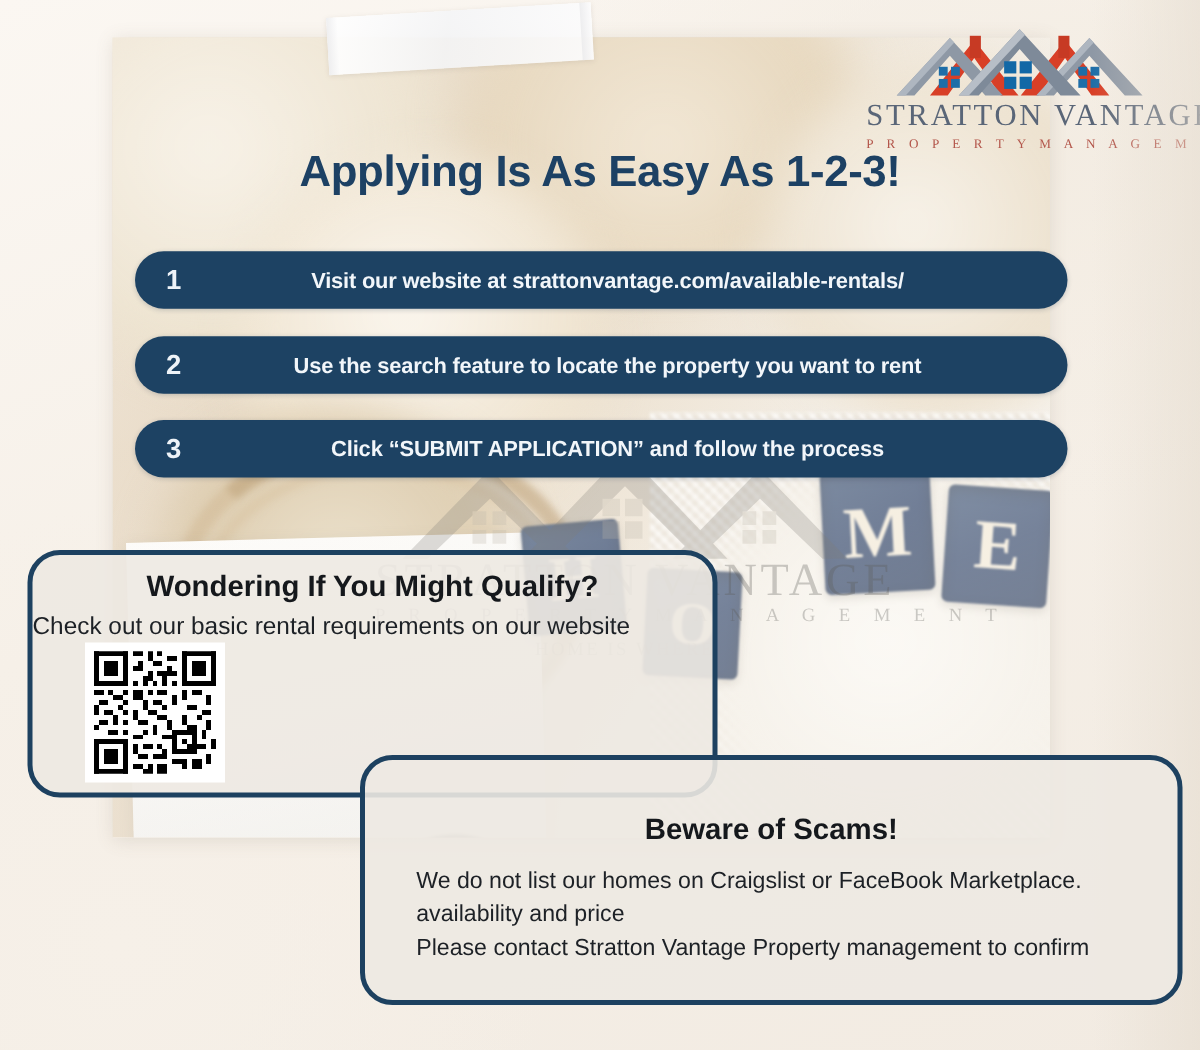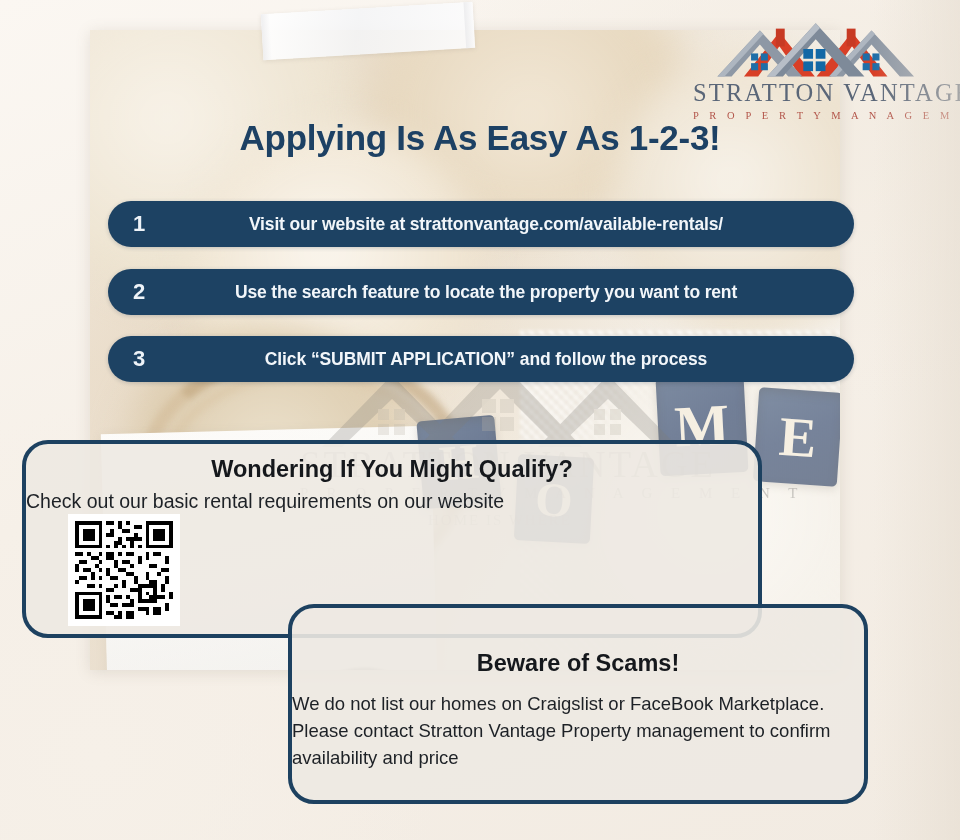--- a/index.html
+++ b/index.html
@@ -262,46 +262,46 @@
 
   
   .card {
     position: absolute;
     background: rgba(237,233,226,.90);
     border: 4px solid #1d4160;
     border-radius: 26px;
   }
   #card-qualify {
     left: 22px;  top: 440px;
-    width: 740px; height: 198px;
+    width: 552px; height: 198px;
     z-index: 3;
   }
   #card-scams {
     left: 288px; top: 604px;
-    width: 580px; height: 200px;
+    width: 658px; height: 200px;
     z-index: 4;
   }
 
   .card .card-title {
     text-align: center;
     font-size: 23.5px;
     font-weight: 700;
     color: #15181c;
   }
   .card .card-line {
     font-size: 19.5px;
     color: #1d2126;
     line-height: 1.32;
   }
 
   #card-qualify .card-title { margin-top: 12px; }
   #card-qualify .body { margin-top: 6px; }
 
   #card-scams .card-title { margin-top: 42px; }
-  #card-scams .body { margin-top: 14px; }
+  #card-scams .body { margin-top: 14px; margin-left: 41px; }
   #card-scams .card-line { font-size: 18.5px; line-height: 1.45; }
 
   
   #qr {
     position: absolute;
     left: 42px; bottom: 8px;
     width: 112px; height: 112px;
     background: #ffffff;
     padding: 7px;
     z-index: 5;
@@ -554,18 +554,18 @@
             <rect x="24" y="18" width="1" height="2"></rect>
         </g>
       </svg>
     </div>
   </div>
 
   <div class="card" id="card-scams">
     <div class="card-title">Beware of Scams!</div>
     <div class="body">
       <div class="card-line">We do not list our homes on Craigslist or FaceBook  Marketplace.</div>
+      <div class="card-line">availability and price</div>
       <div class="card-line">Please contact Stratton Vantage Property management to confirm</div>
-      <div class="card-line">availability and price</div>
     </div>
   </div>
 
 </div>
 
 </body></html>

